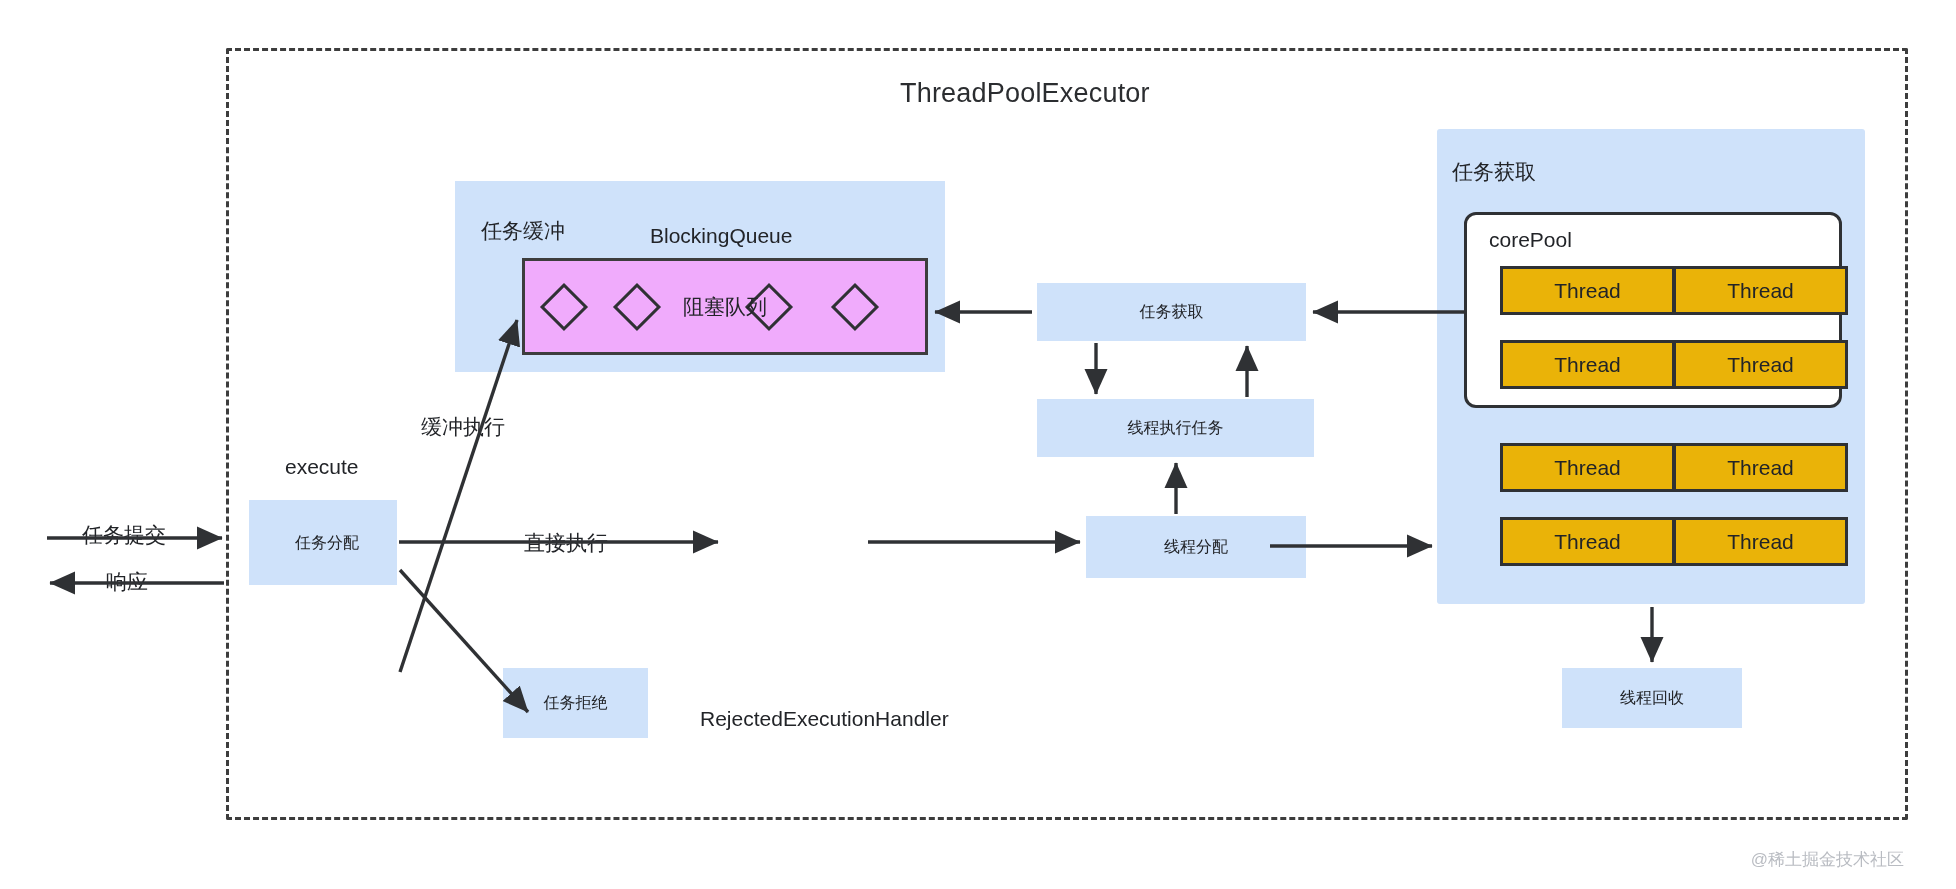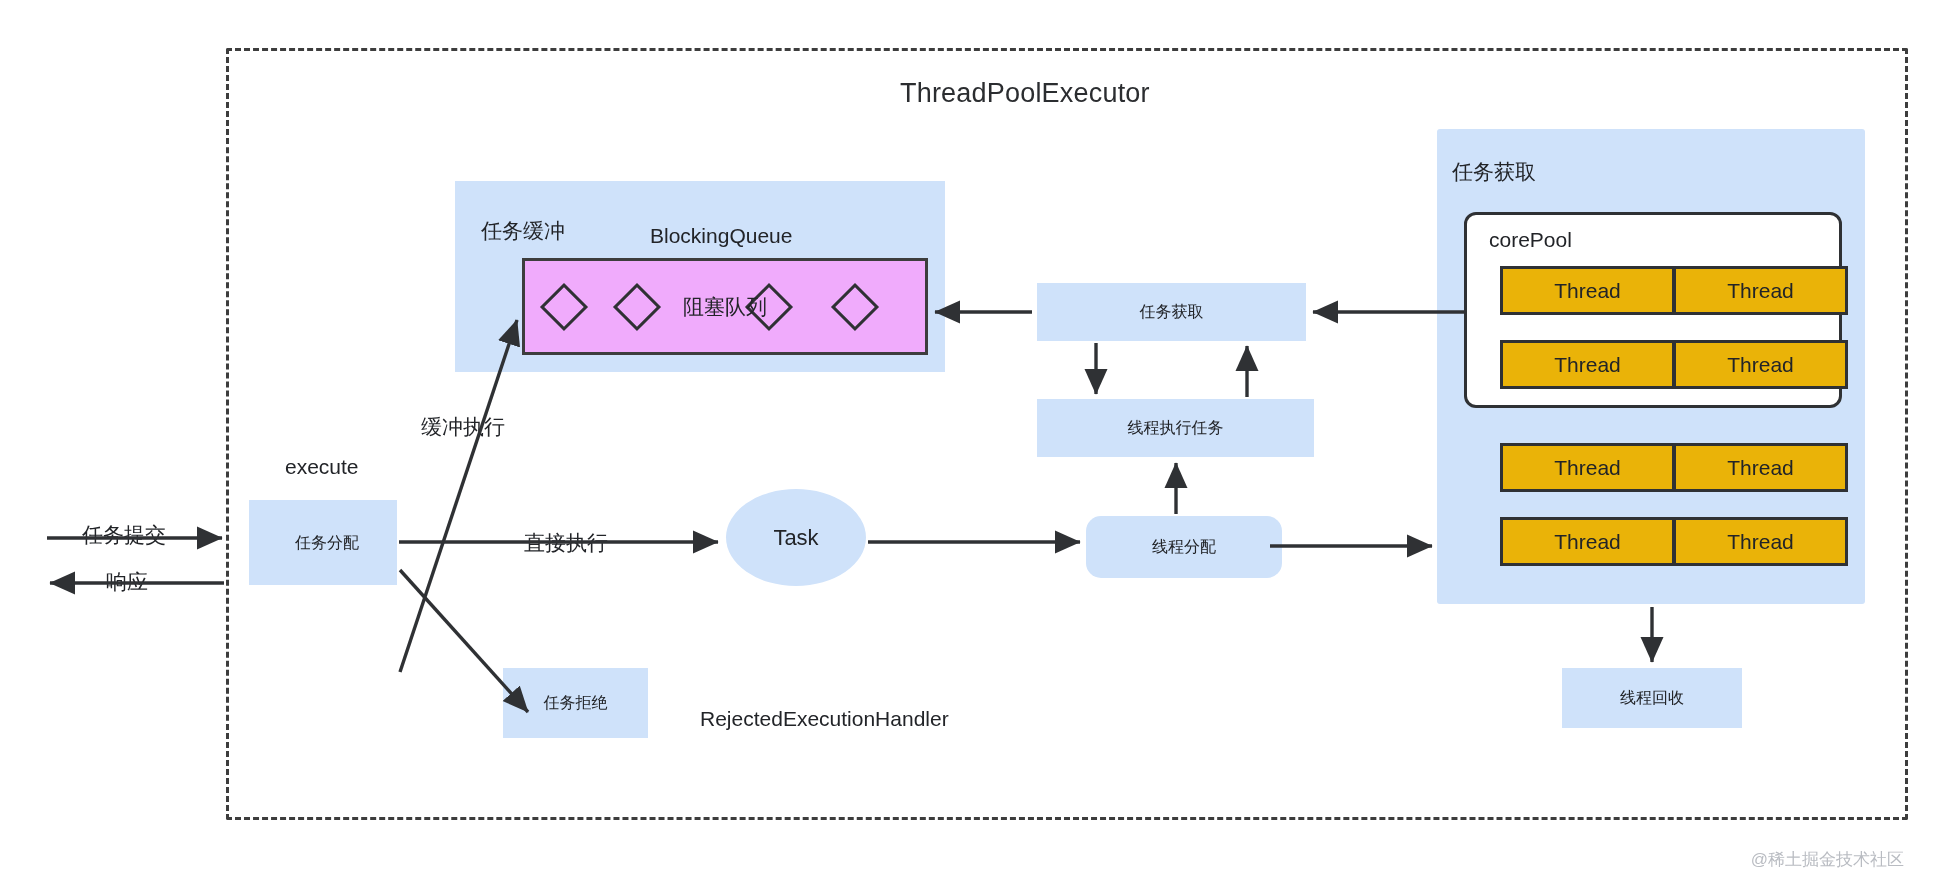--- a/index.html
+++ b/index.html
@@ -212,28 +212,27 @@
 
   <div class="abs plain-label" style="left:285px; top:455px;">execute</div>
   <div class="abs bluebox" style="left:249px; top:500px; width:148px; height:85px;padding-left:8px;">任务分配</div>
 
   <div class="abs plain-label" style="left:82px; top:521px;">任务提交</div>
   <div class="abs plain-label" style="left:106px; top:568px;">响应</div>
 
   <div class="abs plain-label" style="left:421px; top:413px;">缓冲执行</div>
   <div class="abs plain-label" style="left:524px; top:529px;">直接执行</div>
 
-  <div class="abs task-ellipse">Task</div>
 
   <div class="abs bluebox" style="left:503px; top:668px; width:145px; height:70px;text-align:center;">任务拒绝</div>
   <div class="abs plain-label" style="left:700px; top:707px;">RejectedExecutionHandler</div>
 
   <div class="abs bluebox" style="left:1037px; top:283px; width:269px; height:58px;">任务获取</div>
   <div class="abs bluebox" style="left:1037px; top:399px; width:277px; height:58px;">线程执行任务</div>
-  <div class="abs bluebox" style="left:1086px; top:516px; width:196px; height:62px;border-radius:15px;">线程分配</div>
+  <div class="abs bluebox" style="left:1086px; top:516px; width:220px; height:62px;">线程分配</div>
 
   <div class="abs pool-panel"></div>
   <div class="abs plain-label pool-title">任务获取</div>
   <div class="abs corepool-box"></div>
   <div class="abs plain-label corepool-title">corePool</div>
 
   <div class="abs thread-cell" style="left:1500px; top:266px;">Thread</div>
   <div class="abs thread-cell" style="left:1673px; top:266px;">Thread</div>
   <div class="abs thread-cell" style="left:1500px; top:340px;">Thread</div>
   <div class="abs thread-cell" style="left:1673px; top:340px;">Thread</div>

